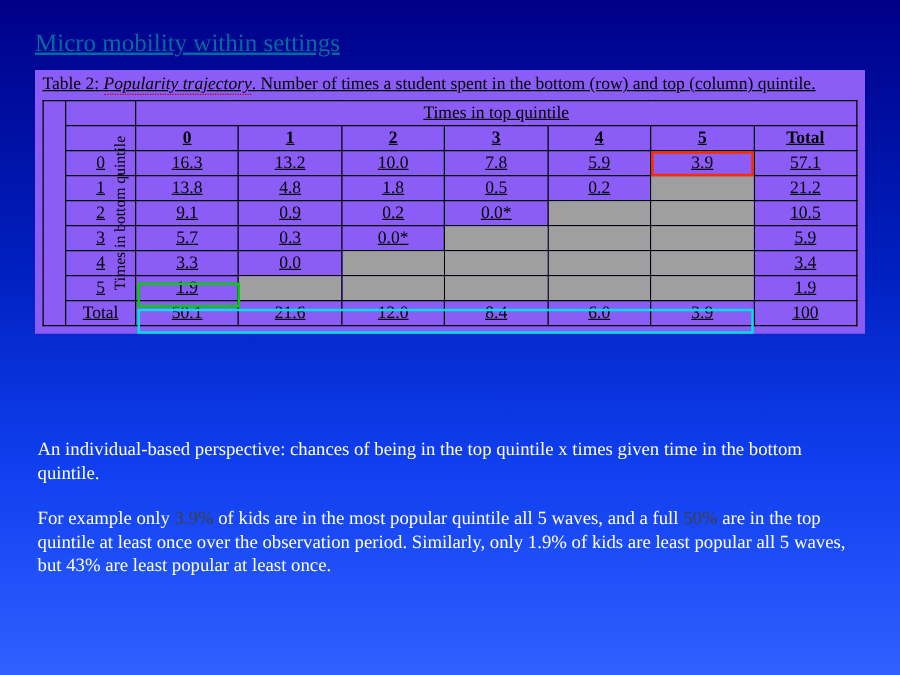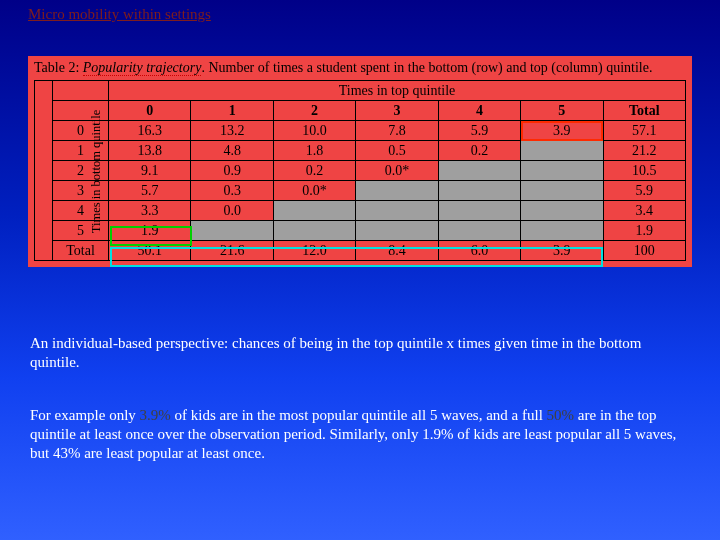--- a/index.html
+++ b/index.html
@@ -6,35 +6,36 @@
   body {
     margin: 0;
     width: 720px;
     height: 540px;
     background: linear-gradient(to bottom, #000088 0%, #0020c0 40%, #1040f0 70%, #3060ff 100%);
     font-family: "Times New Roman", Times, serif;
     overflow: hidden;
   }
   .slide-title {
     position: absolute;
-    top: 6px;
+    top: 24px;
     left: 28px;
-    color: #7f1d1d;
-    font-size: 15px;
+    color: #0369a1;
+    font-size: 20px;
     text-decoration: underline;
   }
   .table-image {
     position: absolute;
     top: 56px;
     left: 28px;
     width: 664px;
-    background: #ef4444;
+    background: #8b5cf6;
     color: #000;
     padding: 4px 6px 6px 6px;
     font-size: 14px;
+    text-decoration: underline;
   }
   .table-caption {
     margin-bottom: 4px;
     line-height: 1.15;
   }
   .table-caption .trajectory {
     border-bottom: 1px dotted #c00;
   }
   .grid {
     border: 1px solid #000;
@@ -71,21 +72,21 @@
   .footnote {
     margin-top: 2px;
     line-height: 1.15;
   }
   .para {
     position: absolute;
     color: #fff;
     font-size: 15px;
     line-height: 1.25;
   }
-  .para1 { top: 334px; left: 30px; width: 660px; }
+  .para1 { top: 351px; left: 30px; width: 660px; }
   .para2 { top: 406px; left: 30px; width: 660px; }
   .red { color: #404040; }
 </style>
 </head>
 <body>
 
 <div class="slide-title">Micro mobility within settings</div>
 
 <div class="table-image">
   <div class="table-caption">

